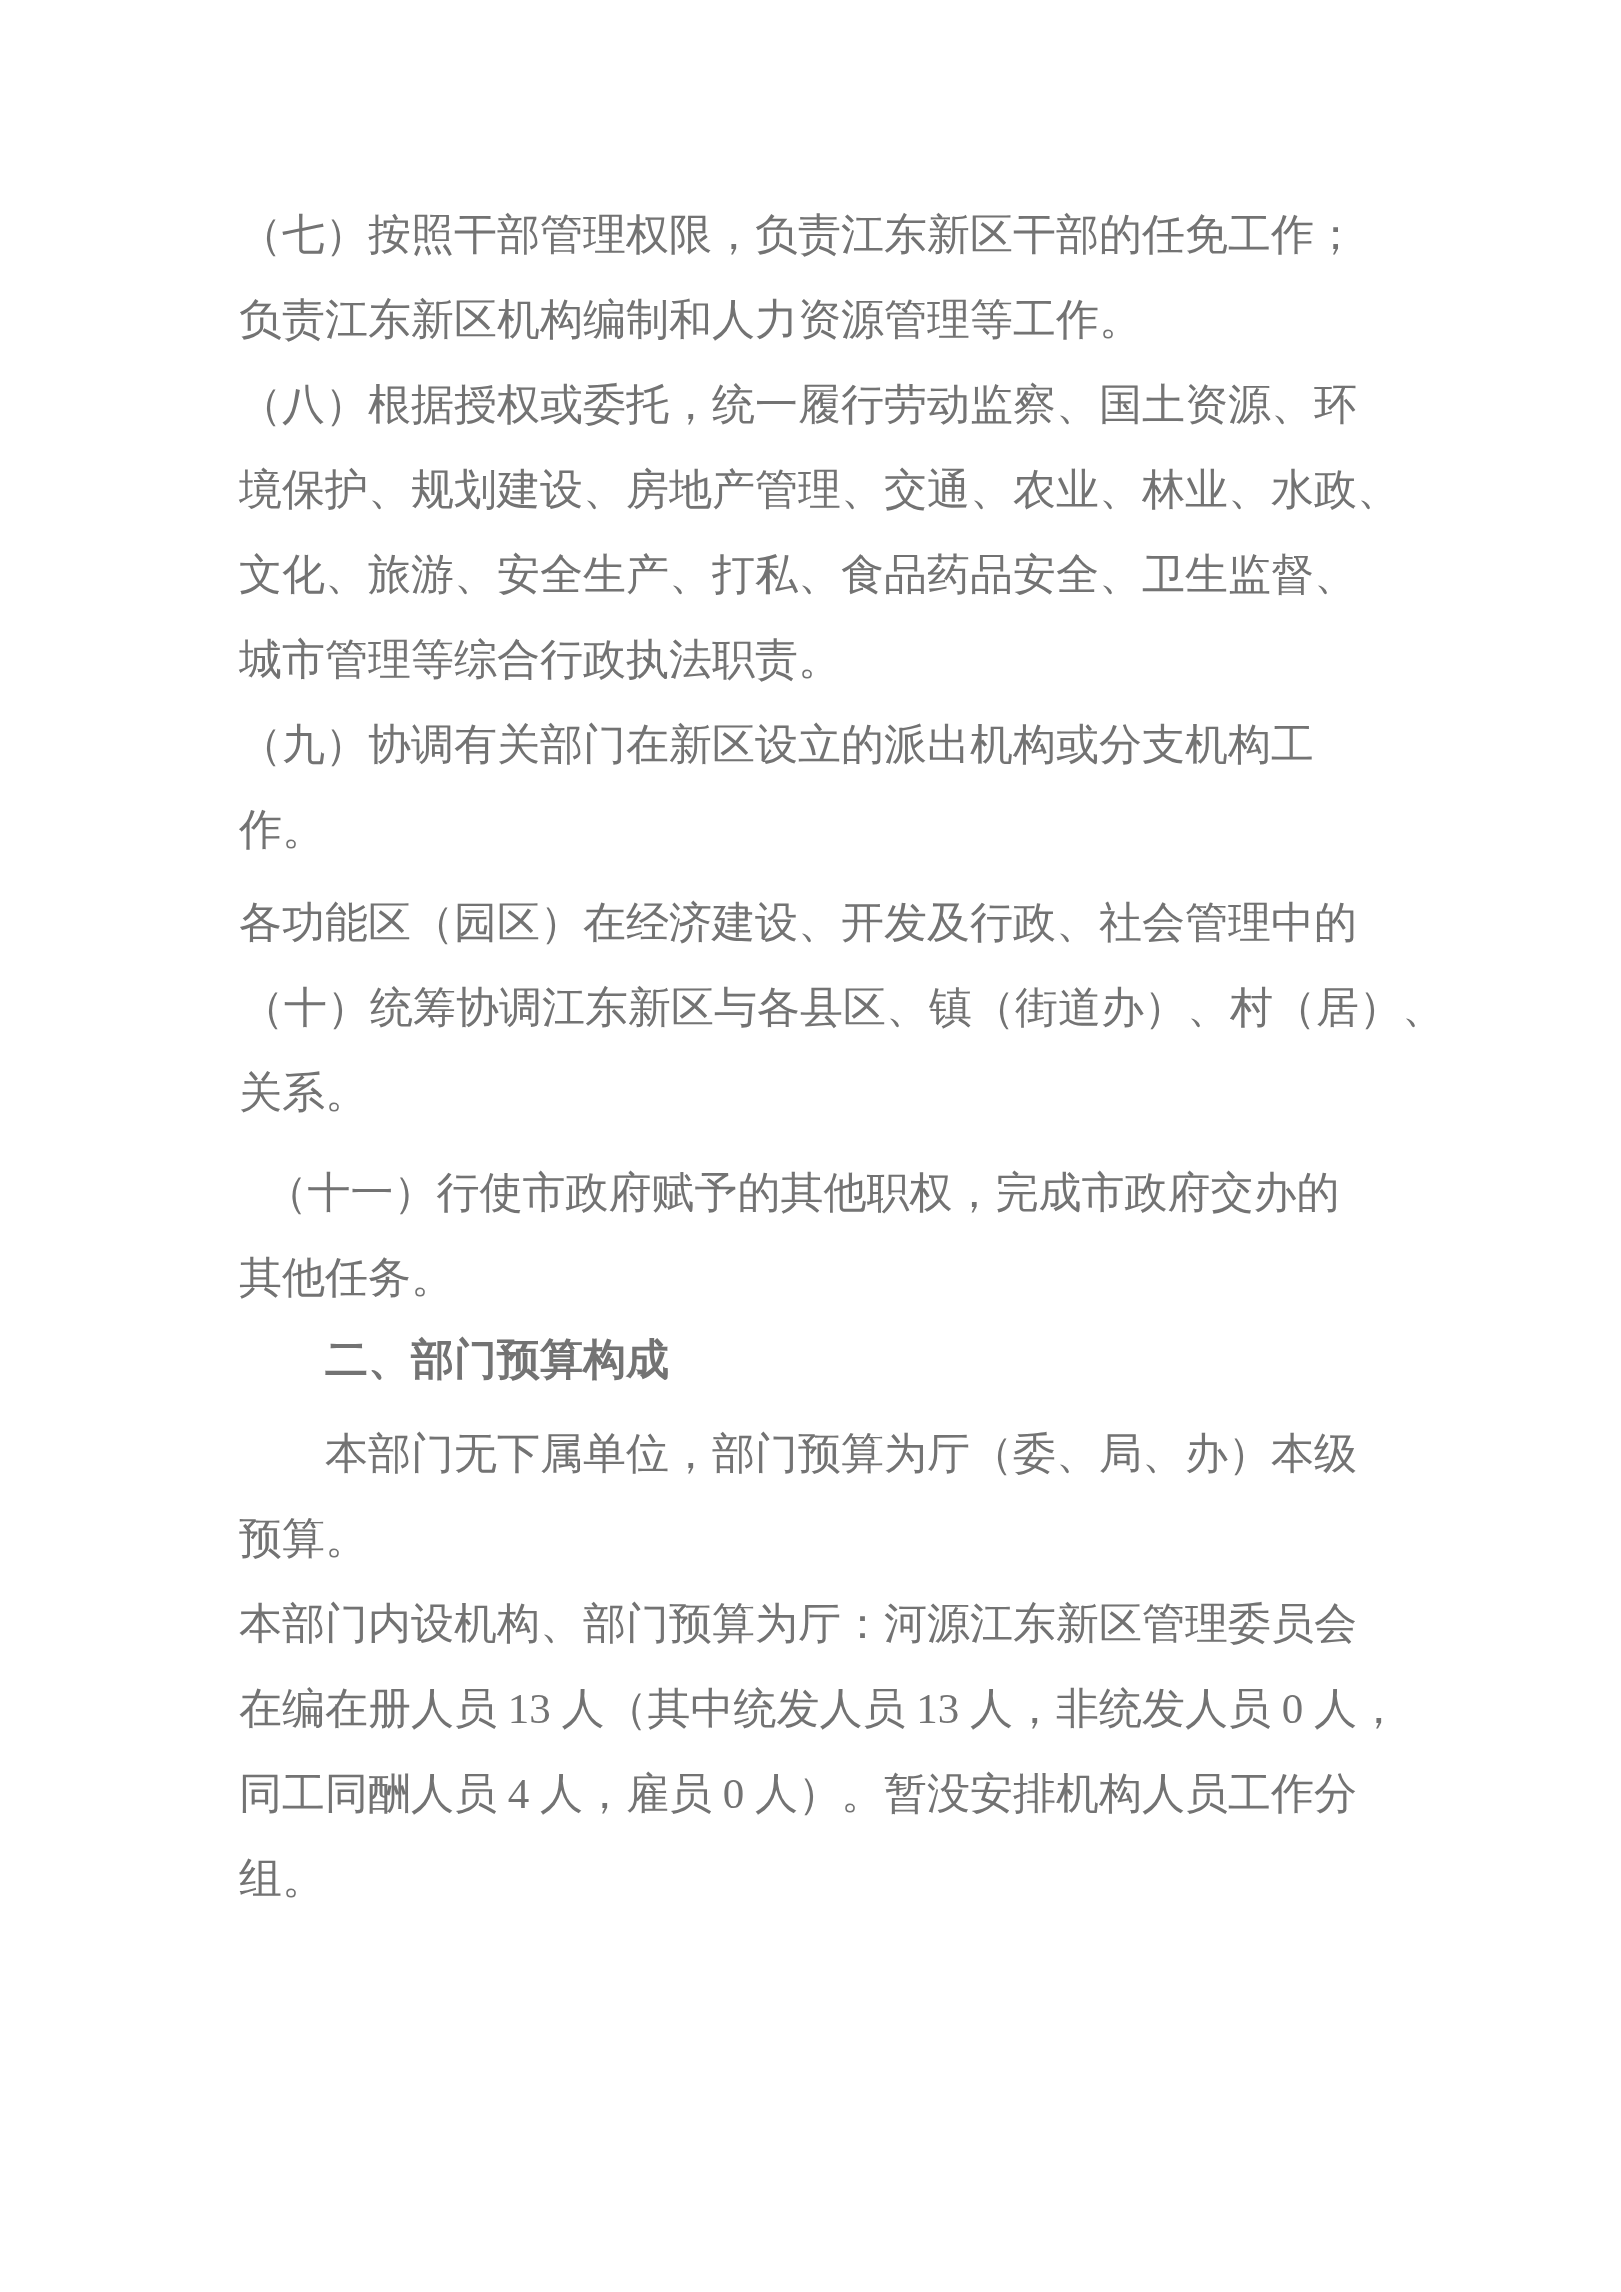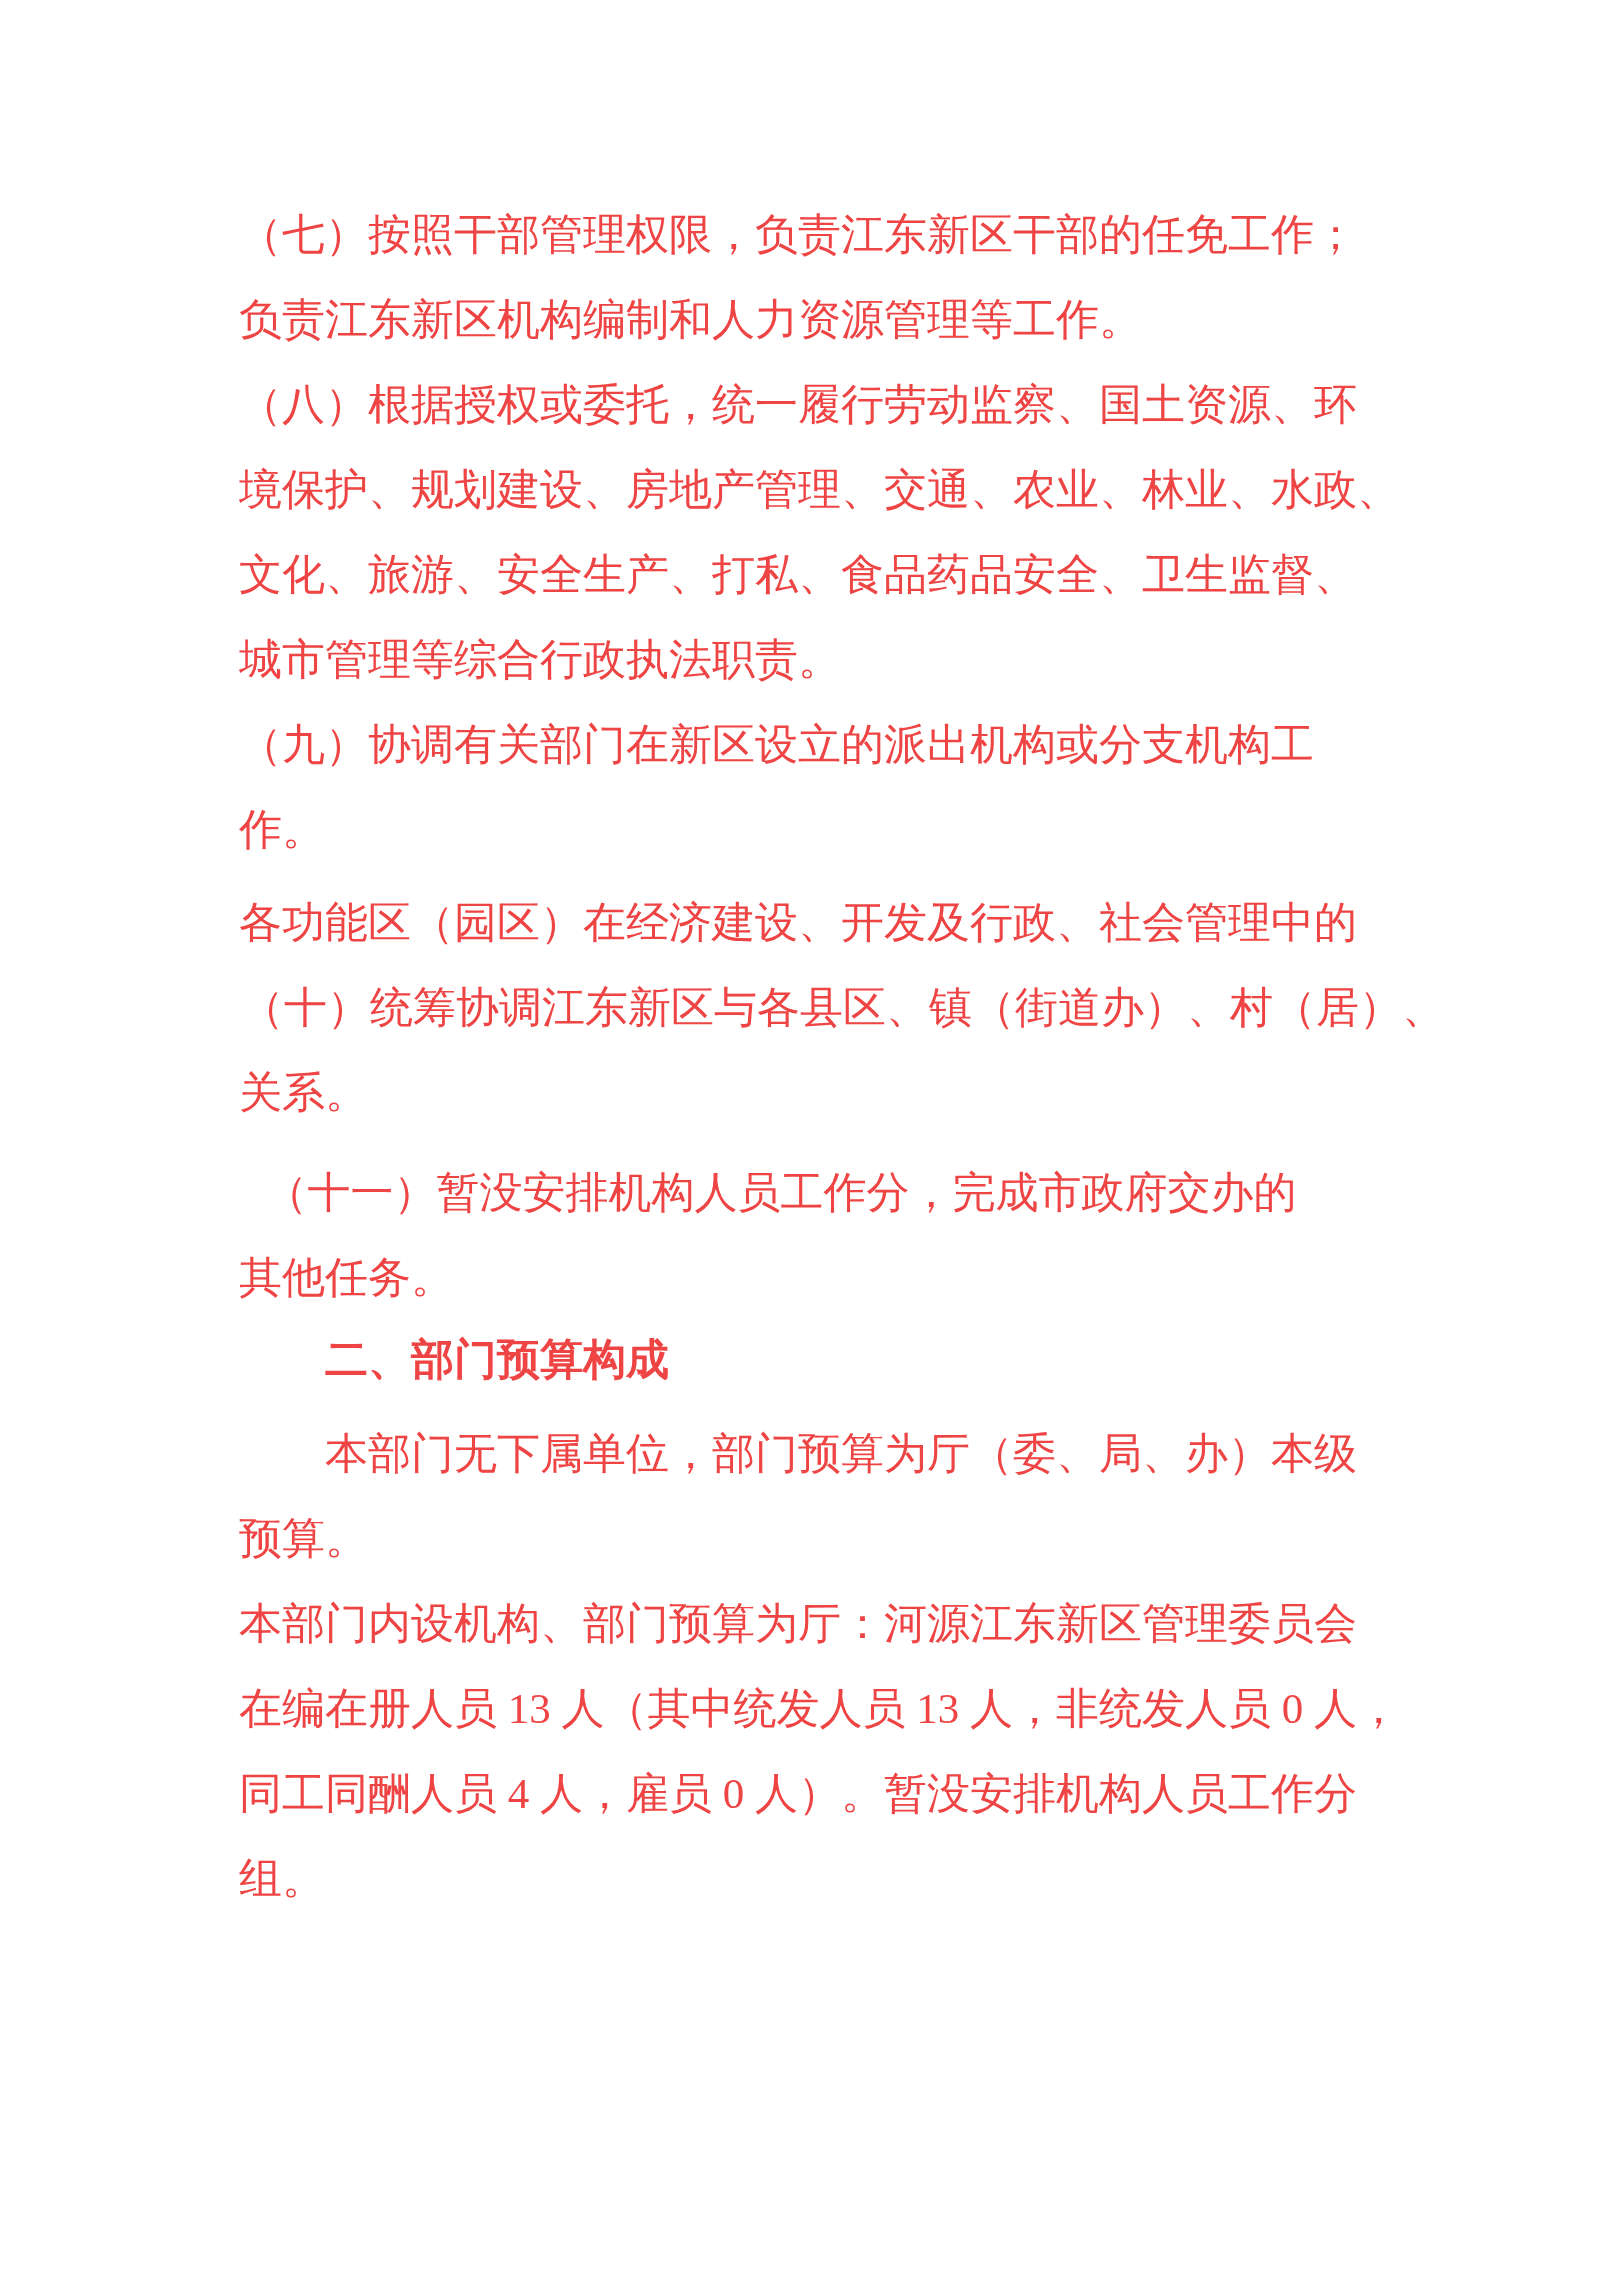--- a/index.html
+++ b/index.html
@@ -22,21 +22,21 @@
     margin: 0;
     padding: 0;
   }
   .line {
     font-family: "Liberation Serif", "DejaVu Serif", serif;
     font-size: 43px;
     line-height: 85px;
     height: 85px;
     white-space: pre;
     letter-spacing: 0px;
-    color: #ef4444;
+    color: #737373;
   }
   .paragraph.heading .line {
     font-family: Liberation Mono, monospace;
     font-weight: 700;
   }
 </style>
 </head>
 <body>
 
 <div class="page">
@@ -54,21 +54,21 @@
       <div class="paragraph body">
         <div class="line">（九）协调有关部门在新区设立的派出机构或分支机构工</div>
         <div class="line">作。</div>
       </div>
       <div class="paragraph body" style="margin-top: 7.8px;">
         <div class="line">各功能区（园区）在经济建设、开发及行政、社会管理中的</div>
         <div class="line" style="padding-left: 2px;">（十）统筹协调江东新区与各县区、镇（街道办）、村（居）、</div>
         <div class="line">关系。</div>
       </div>
       <div class="paragraph body" style="margin-top: 15.7px;">
-        <div class="line" style="padding-left: 25.5px;">（十一）暂没安排机构人员工作分，完成市政府交办的</div>
+        <div class="line" style="padding-left: 25.5px;">（十一）行使市政府赋予的其他职权，完成市政府交办的</div>
         <div class="line">其他任务。</div>
       </div>
       <div class="paragraph heading">
         <div class="line" style="padding-left: 86px;">二、部门预算构成</div>
       </div>
       <div class="paragraph body" style="margin-top: 5.9px;">
         <div class="line" style="padding-left: 86px;">本部门无下属单位，部门预算为厅（委、局、办）本级</div>
         <div class="line">预算。</div>
       </div>
       <div class="paragraph body">

